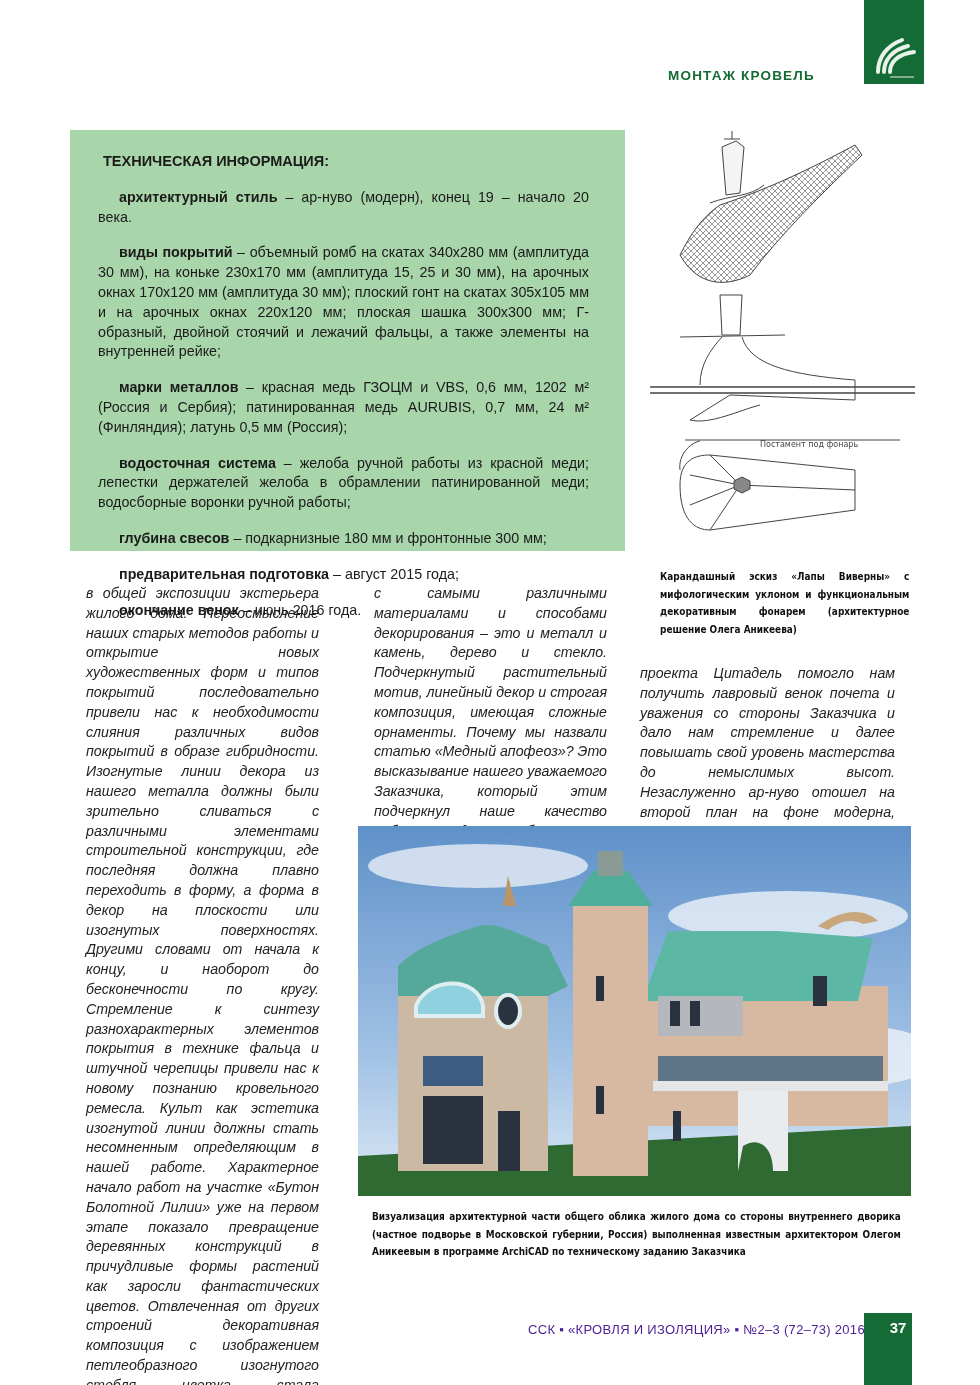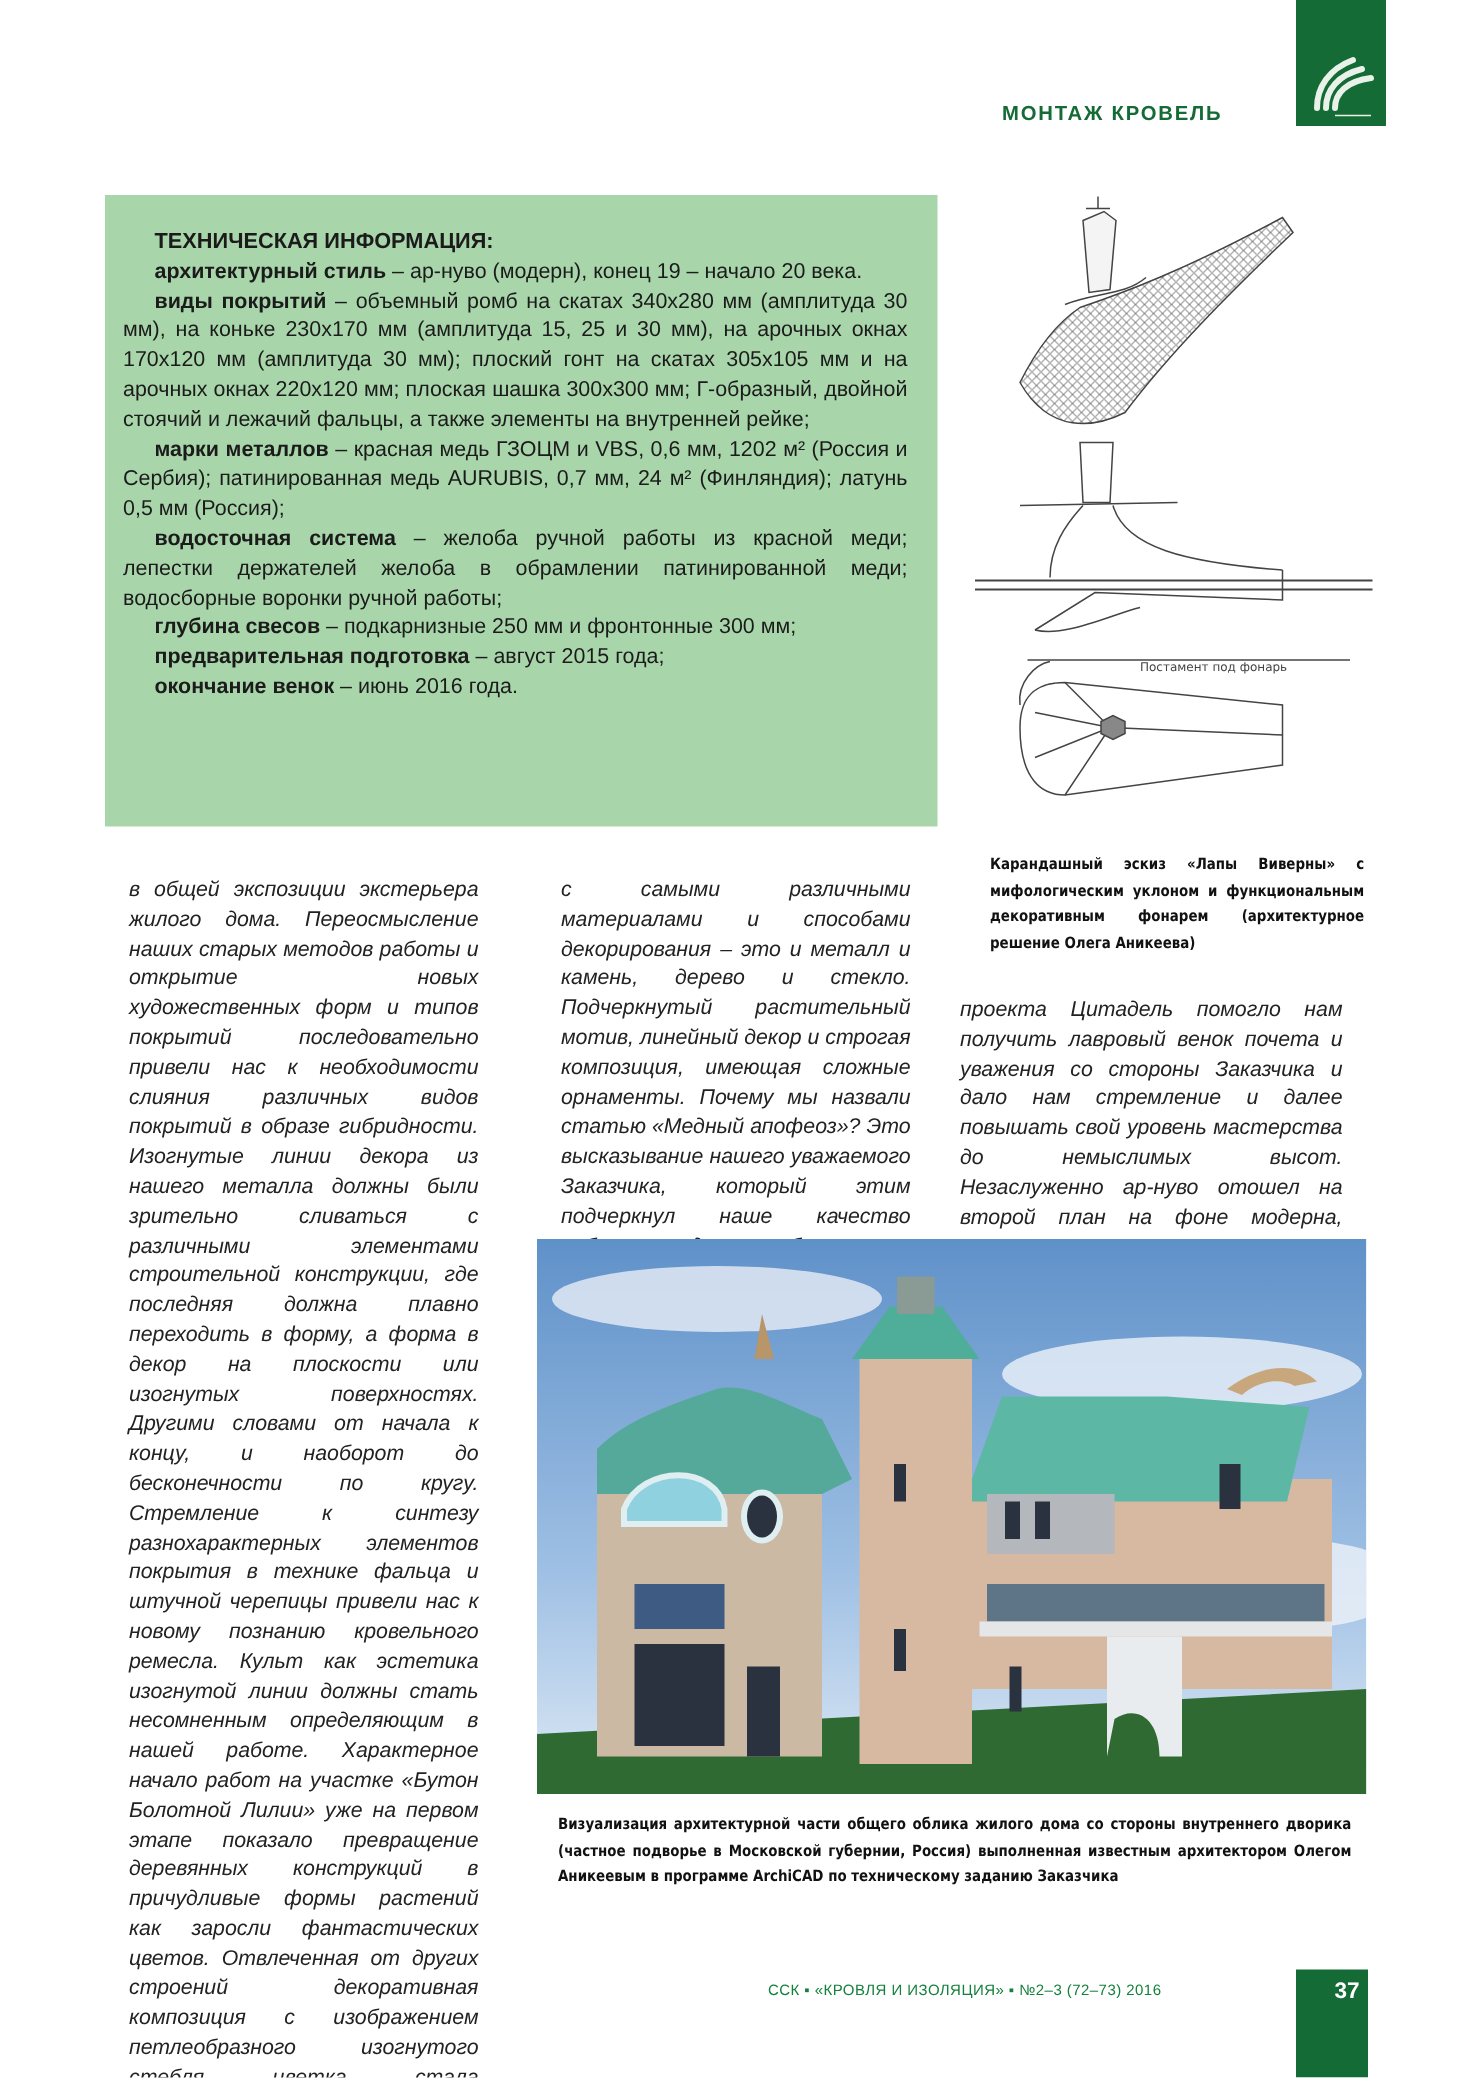--- a/index.html
+++ b/index.html
@@ -8,21 +8,21 @@
   .abs { position:absolute; }
 
   
   .logo-box { left:864px; top:0; width:60px; height:84px; background:#146b35; }
   .section-title { left:668px; top:68px; font-size:13.5px; font-weight:bold; letter-spacing:1.2px; color:#146b35; }
 
   
   .tech-box { left:70px; top:130px; width:555px; height:421px; background:#a8d5aa; box-sizing:border-box;
               padding:22px 20px 0 12px; font-size:14.3px; line-height:19.8px; text-align:justify; color:#1b1b1b; }
   .tech-box .head { font-weight:bold; padding-left:21px; font-size:14.5px; }
-  .tech-box p { margin:0; text-indent:21px; }
+  .tech-box p { margin:16px; text-indent:21px; }
   .tech-box b { font-weight:bold; }
 
   
   .sketch { left:640px; top:125px; width:280px; height:430px; }
 
   .caption-bold { font-family:"DejaVu Sans", sans-serif; font-weight:bold; font-size:10.4px; line-height:17.5px;
                   text-align:justify; color:#111; transform:scaleX(0.86); transform-origin:left top; }
   .cap1 { left:660px; top:568px; width:290px; }
 
   
@@ -30,21 +30,21 @@
   .col p { margin:16px; }
   .col1 { left:70px; top:568px; width:265px; }
   .col2 { left:358px; top:568px; width:265px; }
   .col3 { left:624px; top:648px; width:287px; }
 
   
   .render { left:358px; top:826px; width:553px; height:370px; overflow:hidden; }
   .cap2 { left:372px; top:1208px; width:615px; }
 
   
-  .footer-text { left:512px; top:1322px; font-size:10px; letter-spacing:0.3px; color:#15803d; }
+  .footer-text { left:528px; top:1322px; font-size:13px; letter-spacing:0.3px; color:#4c1d95; }
   .page-box { left:864px; top:1313px; width:48px; height:72px; background:#146b35; }
   .page-num { left:864px; top:1319px; width:48px; text-align:center; color:#fff; font-weight:bold; font-size:15px;padding-left:10px; }
 </style>
 </head>
 <body>
 
 <div class="abs logo-box">
   <svg width="60" height="84" viewBox="0 0 60 84">
     <g fill="none" stroke="#e8f2e8" stroke-width="4" stroke-linecap="round">
       <path d="M14 72 C14 58 22 46 38 40"></path>
@@ -55,21 +55,21 @@
   </svg>
 </div>
 <div class="abs section-title">МОНТАЖ КРОВЕЛЬ</div>
 
 <div class="abs tech-box">
   <div class="head">ТЕХНИЧЕСКАЯ ИНФОРМАЦИЯ:</div>
   <p><b>архитектурный стиль</b><span> – ар-нуво (модерн), конец 19 – начало 20 века.</span></p>
   <p><b>виды покрытий</b><span> – объемный ромб на скатах 340x280 мм (амплитуда 30 мм), на коньке 230x170 мм (амплитуда 15, 25 и 30 мм), на арочных окнах 170x120 мм (амплитуда 30 мм); плоский гонт на скатах 305x105 мм и на арочных окнах 220x120 мм; плоская шашка 300x300 мм; Г-образный, двойной стоячий и лежачий фальцы, а также элементы на внутренней рейке;</span></p>
   <p><b>марки металлов</b><span> – красная медь ГЗОЦМ и VBS, 0,6 мм, 1202 м² (Россия и Сербия); патинированная медь AURUBIS, 0,7 мм, 24 м² (Финляндия); латунь 0,5 мм (Россия);</span></p>
   <p><b>водосточная система</b><span> – желоба ручной работы из красной меди; лепестки держателей желоба в обрамлении патинированной меди; водосборные воронки ручной работы;</span></p>
-  <p><b>глубина свесов</b><span> – подкарнизные 250 мм и фронтонные 300 мм;</span></p>
+  <p><b>глубина свесов</b><span> – подкарнизные 180 мм и фронтонные 300 мм;</span></p>
   <p><b>предварительная подготовка</b><span> – август 2015 года;</span></p>
   <p><b>окончание венок</b><span> – июнь 2016 года.</span></p>
 </div>
 
 <div class="abs sketch">
   <svg width="280" height="430" viewBox="0 0 280 430">
     <defs>
       <pattern id="scales" width="6" height="6" patternUnits="userSpaceOnUse">
         <path d="M0 3 L3 0 L6 3 L3 6 Z" fill="none" stroke="#555" stroke-width="0.6"></path>
       </pattern>

